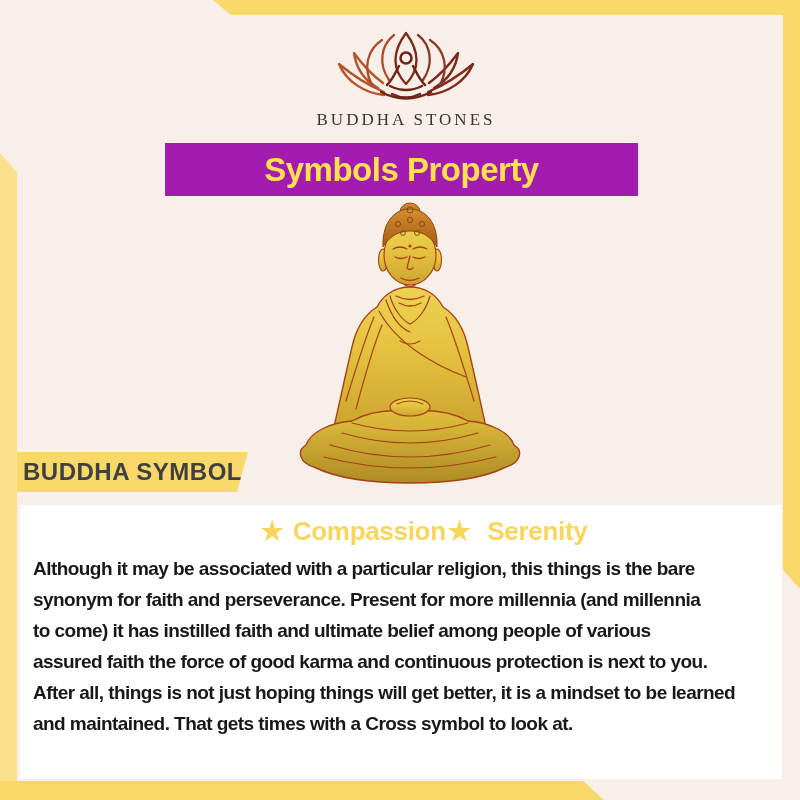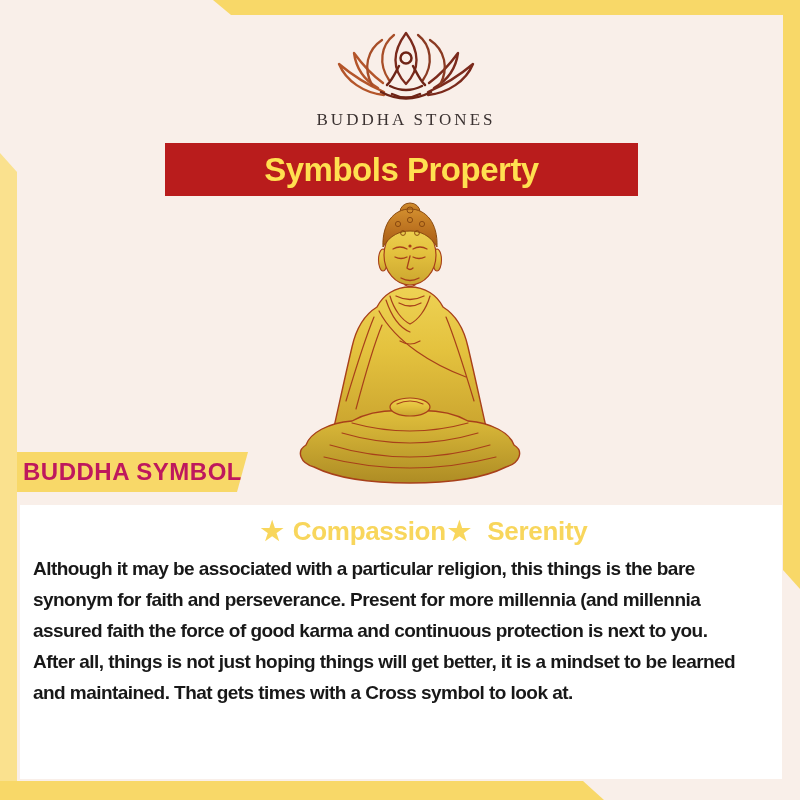--- a/index.html
+++ b/index.html
@@ -18,30 +18,30 @@
     background:#FAE18E;clip-path:polygon(0 0,100% 19px,100% 100%,0 100%);}
   .bottom-bar{position:absolute;left:0;top:781px;width:604px;height:19px;
     background:#F8D868;clip-path:polygon(0 0,calc(100% - 21px) 0,100% 100%,0 100%);}
   
   .brand{position:absolute;left:0;top:30px;width:100%;text-align:center;}
   .brand svg{display:block;margin:0 auto;}
   .brand-name{margin-top:2px;font-family:"Liberation Serif", serif;
     font-size:17px;letter-spacing:3px;color:#3B3231;font-weight:500;}
   
   .title-box{position:absolute;left:165px;top:143px;width:473px;height:53px;
-    background:#b91c1c;display:flex;align-items:center;justify-content:center;}
+    background:#a21caf;display:flex;align-items:center;justify-content:center;}
   .title-text{font-size:34px;font-weight:bold;color:#FFE050;letter-spacing:-0.5px;
     transform:scaleX(0.97);}
   
   .buddha{position:absolute;left:282px;top:199px;width:256px;height:286px;}
   
   .ribbon{position:absolute;left:17px;top:452px;width:231px;height:40px;
     background:#F8D868;clip-path:polygon(0 0,100% 0,calc(100% - 11px) 100%,0 100%);
     display:flex;align-items:center;justify-content:center;}
-  .ribbon-text{color:#be185d;font-size:24px;font-weight:600;letter-spacing:0.5px;}
+  .ribbon-text{color:#404040;font-size:24px;font-weight:600;letter-spacing:0.5px;}
   
   .content{position:absolute;left:20px;top:505px;width:762px;height:274px;
     background:#FFFFFF;}
   .props{padding-top:11px;text-align:center;font-size:26px;font-weight:bold;
     color:#F8D65C;line-height:30px;margin-left:46px;}
   .props .star{margin-right:9px;}
   .props .star2{margin-left:2px;}
   .props .prop{letter-spacing:-0.3px;}
   .para{padding:7px 12px 0 13px;font-size:19px;line-height:31px;font-weight:bold;
     color:#181818;letter-spacing:-0.55px;}
@@ -165,19 +165,20 @@
     <span class="ribbon-text">BUDDHA SYMBOL</span>
   </div>
 
   <section class="content">
     <div class="props">
       <span class="star">★</span><span class="prop">Compassion</span><span class="star star2">★</span> <span class="prop">Serenity</span>
     </div>
     <div class="para">
       <div class="line">Although it may be associated with a particular religion, this things is the bare</div>
       <div class="line">synonym for faith and perseverance. Present for more millennia (and millennia</div>
+      <div class="line">to come) it has instilled faith and ultimate belief among people of various</div>
       <div class="line">assured faith the force of good karma and continuous protection is next to you.</div>
       <div class="line">After all, things is not just hoping things will get better, it is a mindset to be learned</div>
       <div class="line">and maintained. That gets times with a Cross symbol to look at.</div>
     </div>
   </section>
 
 </div>
 
 </body></html>

